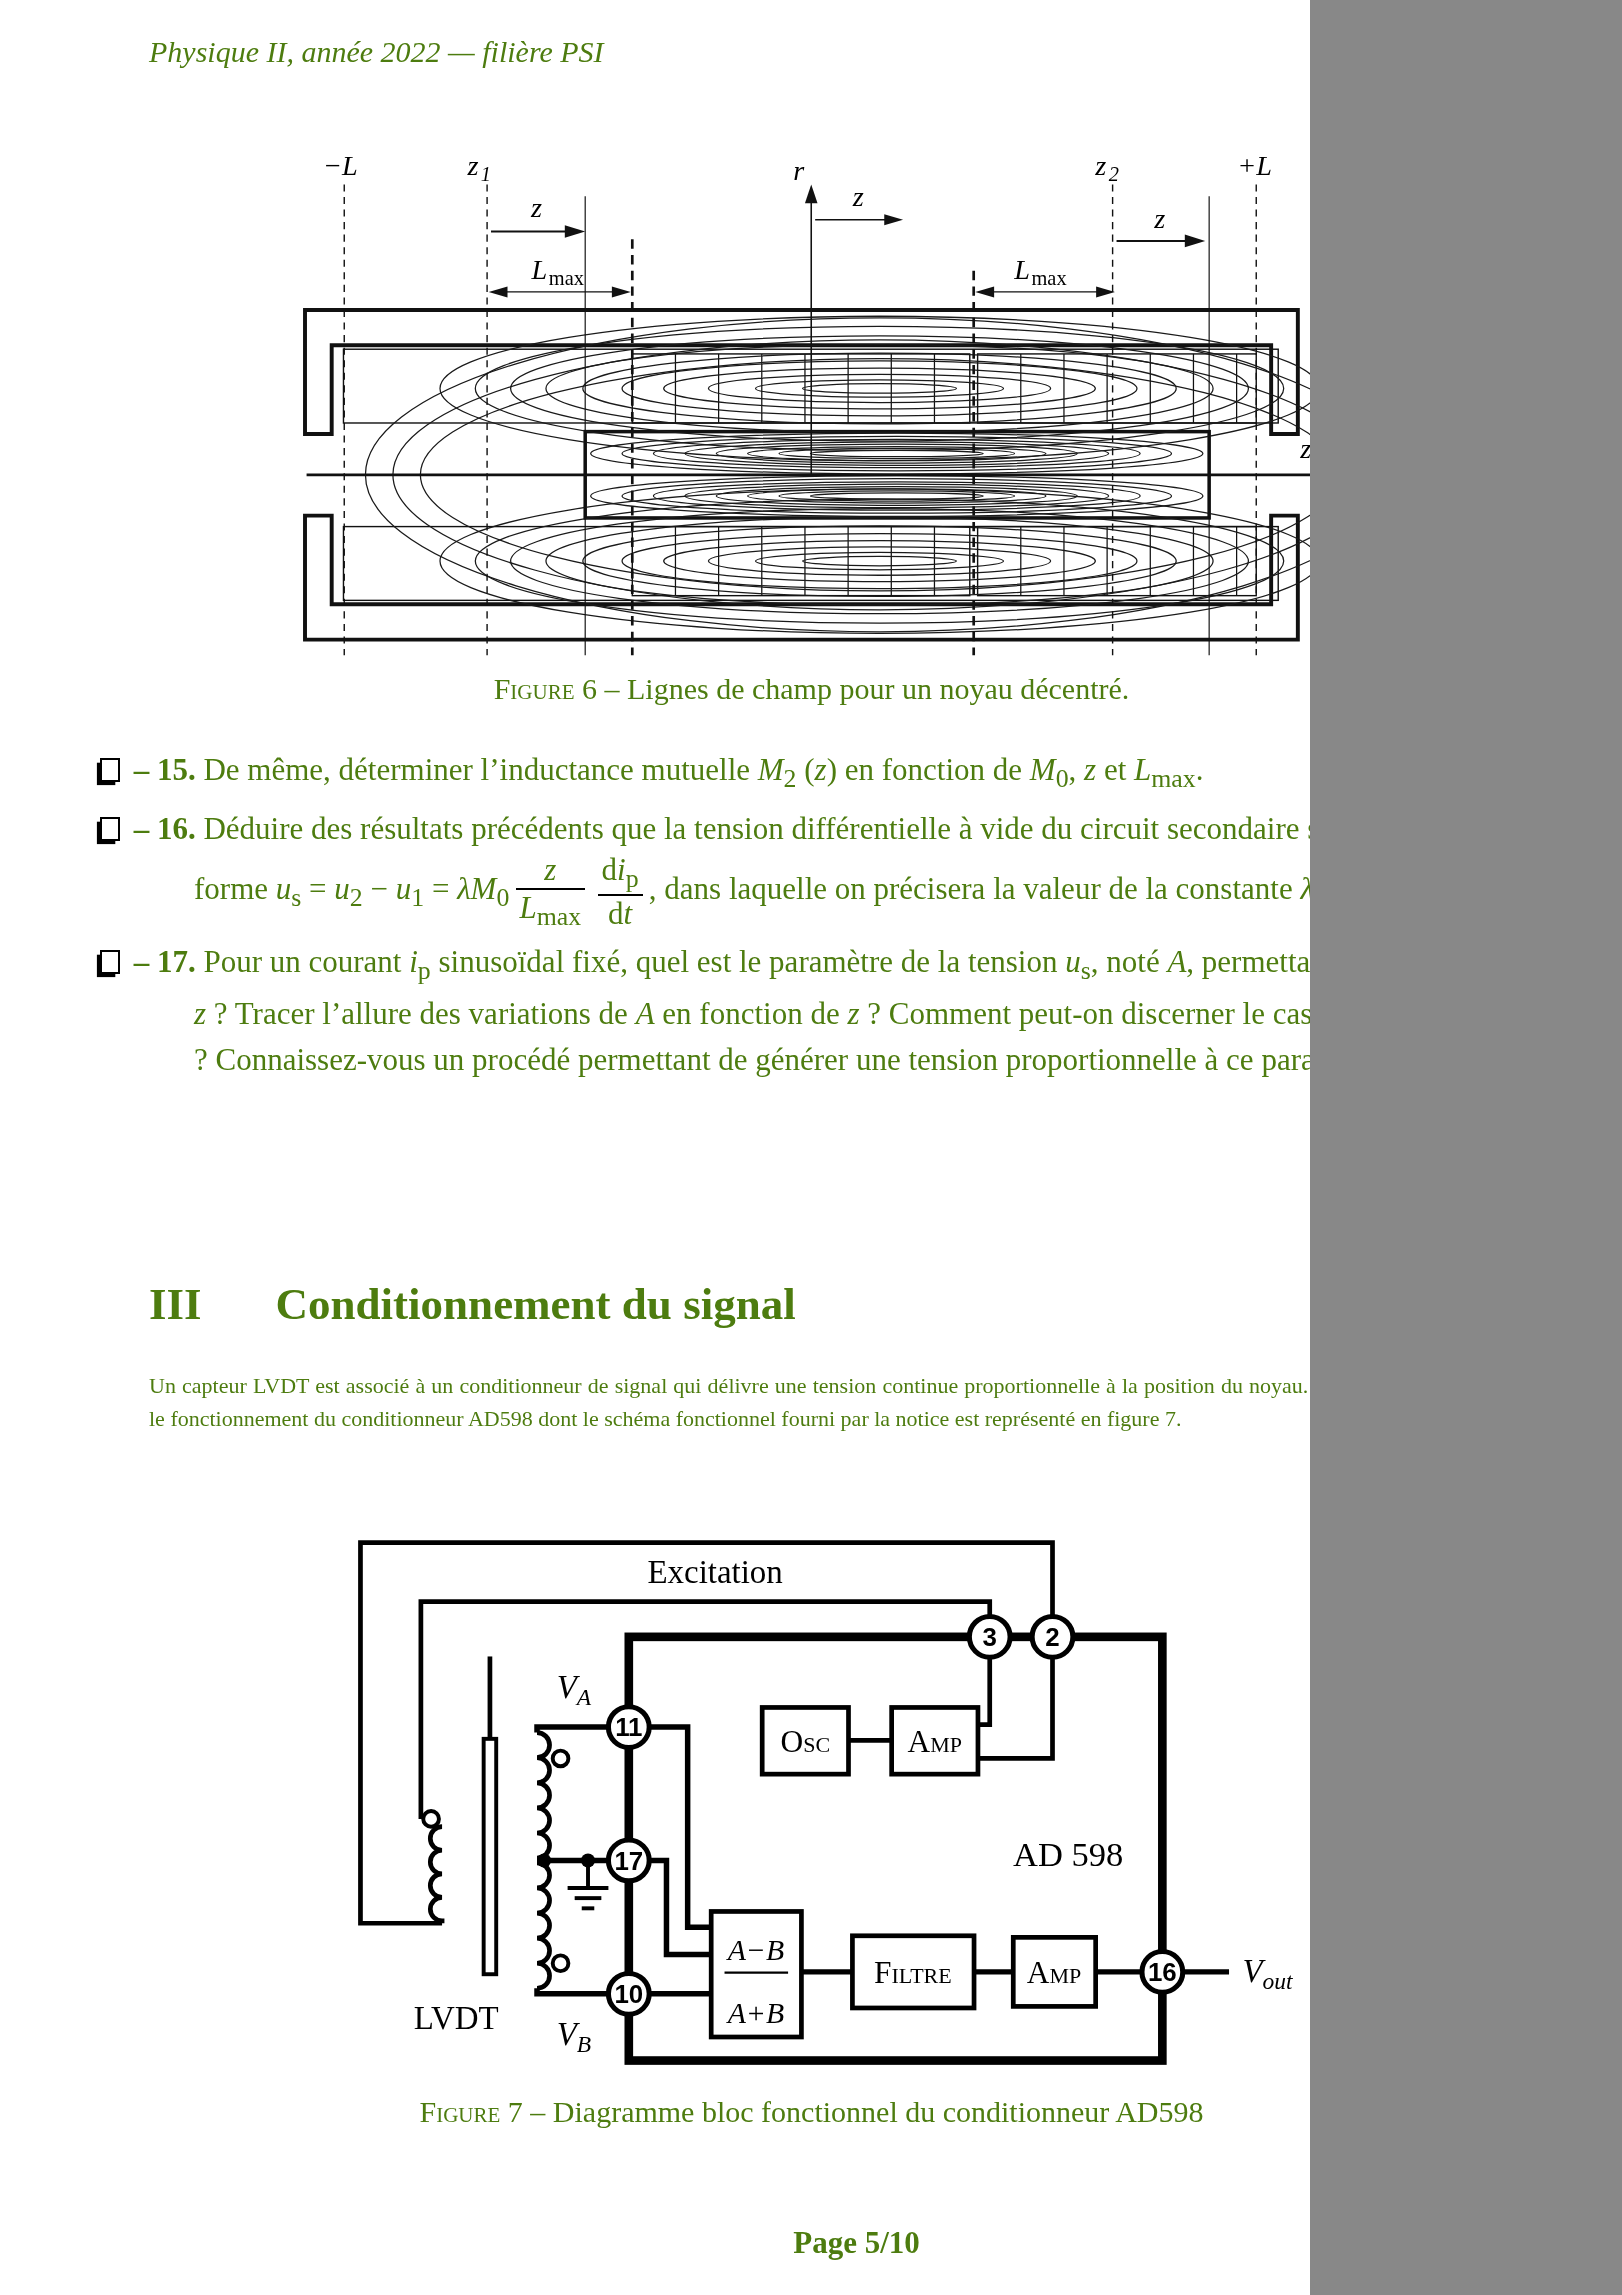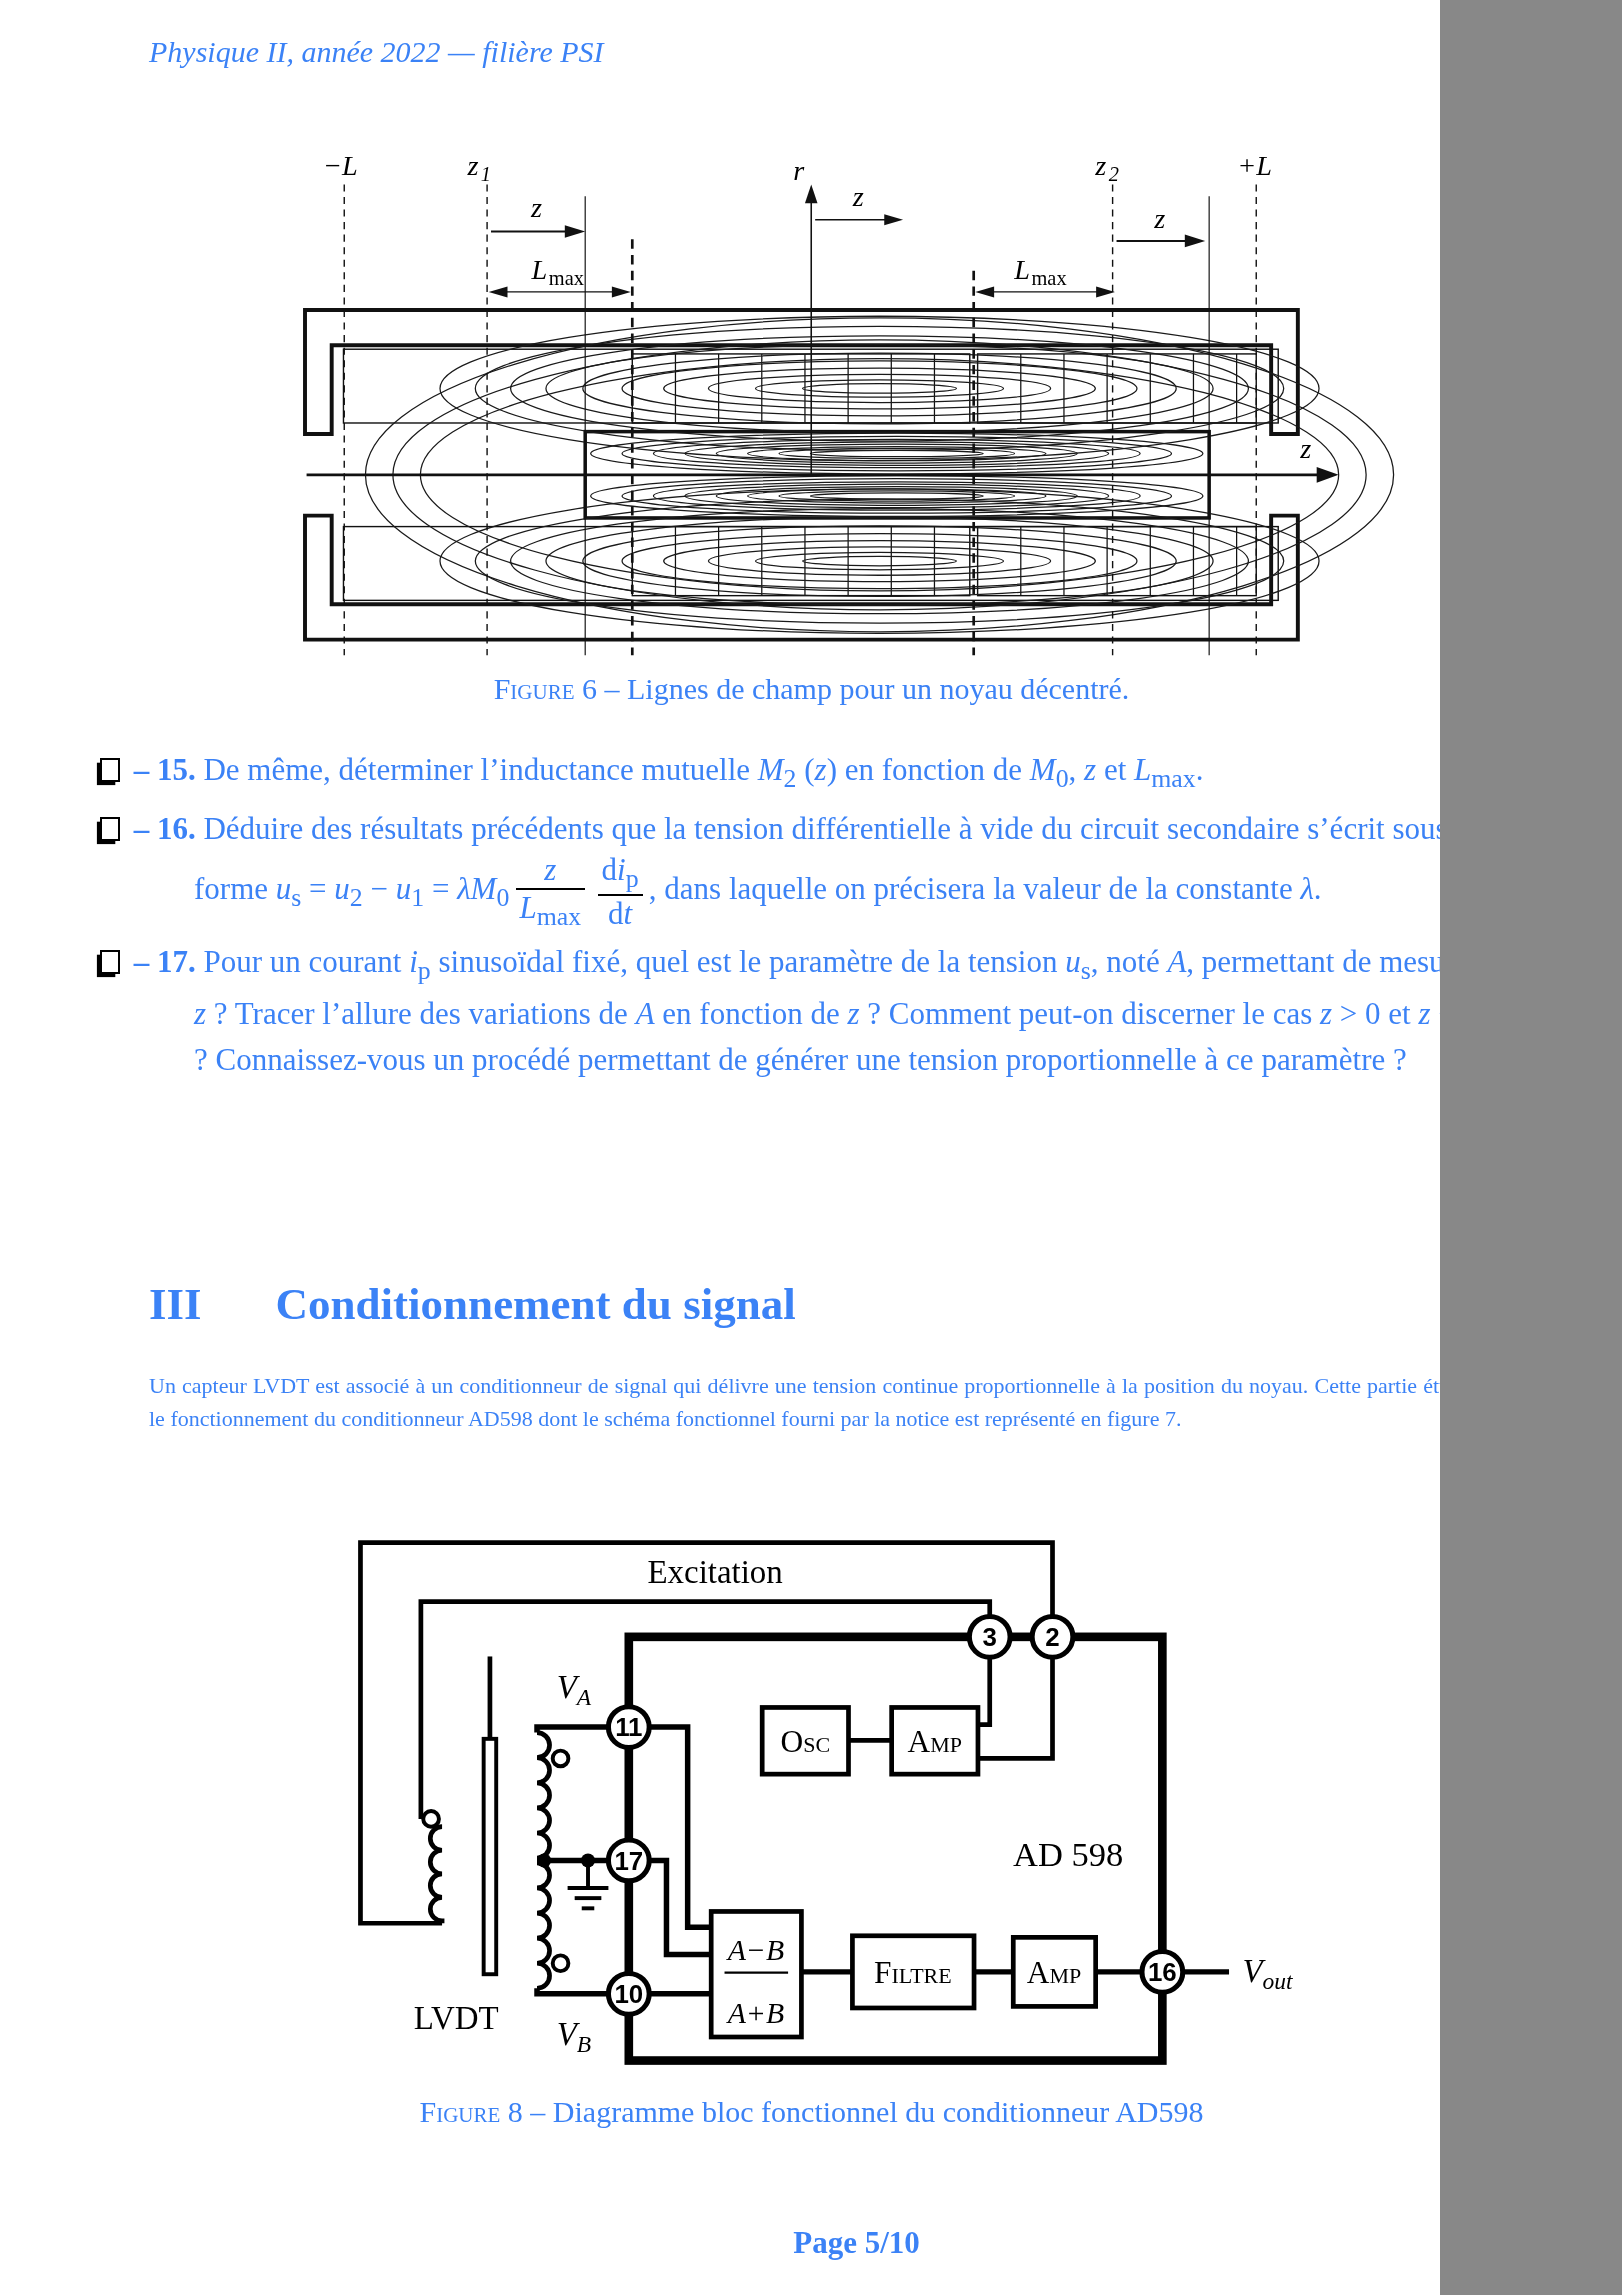--- a/index.html
+++ b/index.html
@@ -1,17 +1,17 @@
 <!DOCTYPE html>
 <html lang="fr" style="font-size:12.6px"><head>
 <meta charset="utf-8">
 <style>
   html,body{margin:0;padding:0;background:#888;}
-  .page{position:relative;width:1440px;height:2295px;background:#ffffff;
-        font-family:"Liberation Serif",serif;color:#3b82f6;overflow:hidden;}
+  .page{position:relative;width:1310px;height:2295px;background:#ffffff;
+        font-family:"Liberation Serif",serif;color:#4d7c0f;overflow:hidden;}
   .hdr{position:absolute;left:149px;top:35px;font-style:italic;font-size:30px;}
   .fig6{position:absolute;left:161px;top:153px;}
   .figcap{position:absolute;left:0;width:1623px;text-align:center;font-size:30px;}
   .fig6cap{top:672px;}
   .fig7cap{top:2095px;}
   .smallcaps{font-variant:small-caps;text-align:right;}
   .qs{position:absolute;left:100px;top:747px;width:1380px;font-size:31px;line-height:1.5;}
   .q-item{padding-left:94px;text-indent:-94px;margin-bottom:7px;}
   .q-label{font-weight:bold;}
   .q-box{display:inline-block;width:15.7px;height:19.6px;border:2.7px solid #000;
@@ -275,19 +275,19 @@
       <text class="pinnum" x="370" y="437" font-size="33">17</text>
       <text class="pinnum" x="370" y="607" font-size="33">10</text>
       <text class="pinnum" x="1050" y="579" font-size="33">16</text>
       <text x="322" y="218" font-size="42" text-anchor="end"><tspan class="it">V</tspan><tspan class="it" font-size="30" dy="9">A</tspan></text>
       <text x="322" y="660" font-size="42" text-anchor="end"><tspan class="it">V</tspan><tspan class="it" font-size="30" dy="9">B</tspan></text>
       <text x="1152" y="580" font-size="42" text-anchor="start"><tspan class="it">V</tspan><tspan class="it" font-size="30" dy="9">out</tspan></text>
     </g>
   </svg>
 
   <div class="figcap fig7cap">
-    <span class="smallcaps">Figure 8</span><span> – Diagramme bloc fonctionnel du conditionneur AD598</span>
+    <span class="smallcaps">Figure 7</span><span> – Diagramme bloc fonctionnel du conditionneur AD598</span>
   </div>
 
   <div class="footer">Page 5/10</div>
 
 </div>
 
 
 </body></html>

